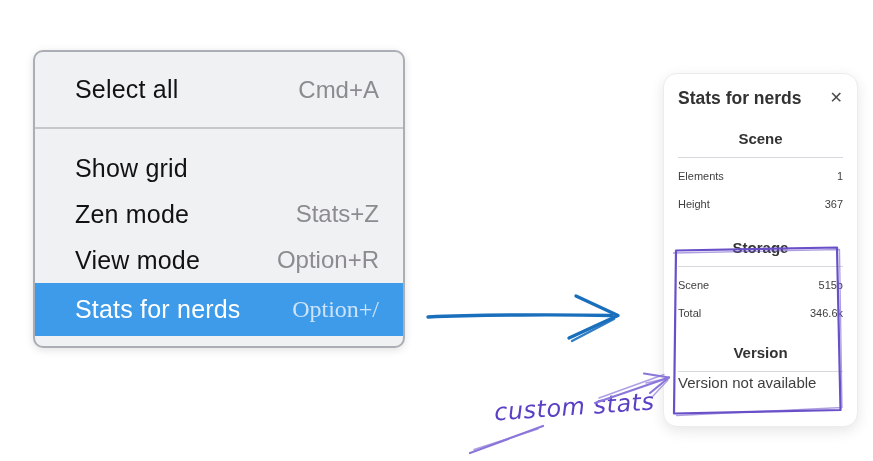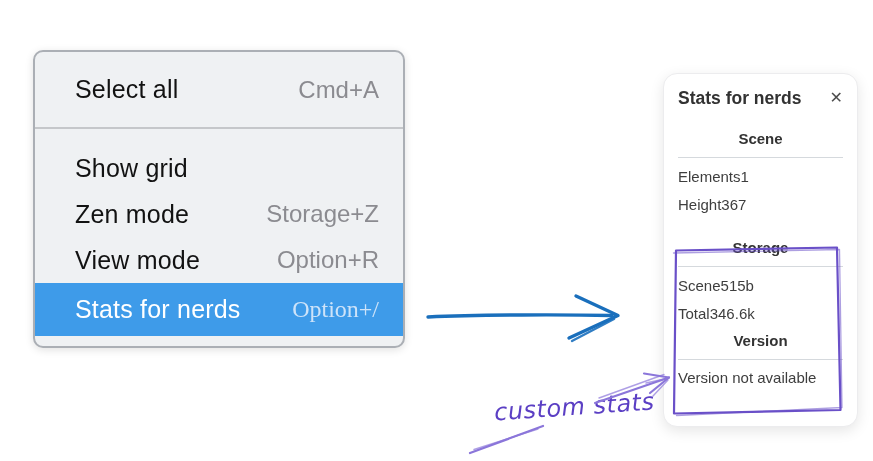--- a/index.html
+++ b/index.html
@@ -90,38 +90,37 @@
   .section-heading {
     text-align: center;
     font-weight: bold;
     font-size: 15px;
     color: #333333;
     height: 20px;
     line-height: 20px;
   }
   .heading-scene   { margin-top: 19px; }
   .heading-storage { margin-top: 20px; }
-  .heading-version { margin-top: 4px; }
+  .heading-version { margin-top: 16px; }
   .panel-hr {
     border: none;
     border-top: 1px solid #d5d9dd;
     margin: 8px 0 0 0;
   }
   .rows { margin-top: 4px; }
   .stat-row {
     display: flex;
     align-items: center;
-    justify-content: flex-start;
+    justify-content: space-between;
     height: 28px;
-    font-size: 15px;
+    font-size: 11px;
     color: #3e3e3e;
   }
   .stat-value { text-align: right; }
   .version-note {
-    margin-top: 7px;
     font-size: 15px;
     color: #3e3e3e;
     height: 22px;
     line-height: 22px;
     white-space: nowrap;
   }
 
   
   .annotation-label {
     position: absolute;
@@ -154,21 +153,21 @@
       <span class="menu-label">Select all</span>
       <span class="menu-shortcut">Cmd+A</span>
     </div>
     <div class="menu-divider"></div>
     <div class="menu-group">
       <div class="menu-row">
         <span class="menu-label">Show grid</span>
       </div>
       <div class="menu-row">
         <span class="menu-label">Zen mode</span>
-        <span class="menu-shortcut">Storage+Z</span>
+        <span class="menu-shortcut">Stats+Z</span>
       </div>
       <div class="menu-row">
         <span class="menu-label">View mode</span>
         <span class="menu-shortcut">Option+R</span>
       </div>
       <div class="menu-row selected">
         <span class="menu-label">Stats for nerds</span>
         <span class="menu-shortcut">Option+/</span>
       </div>
     </div>

